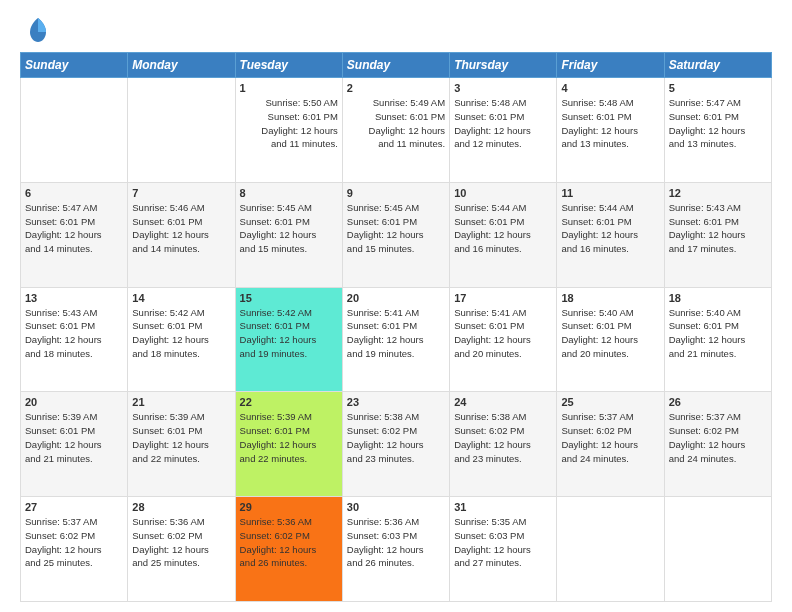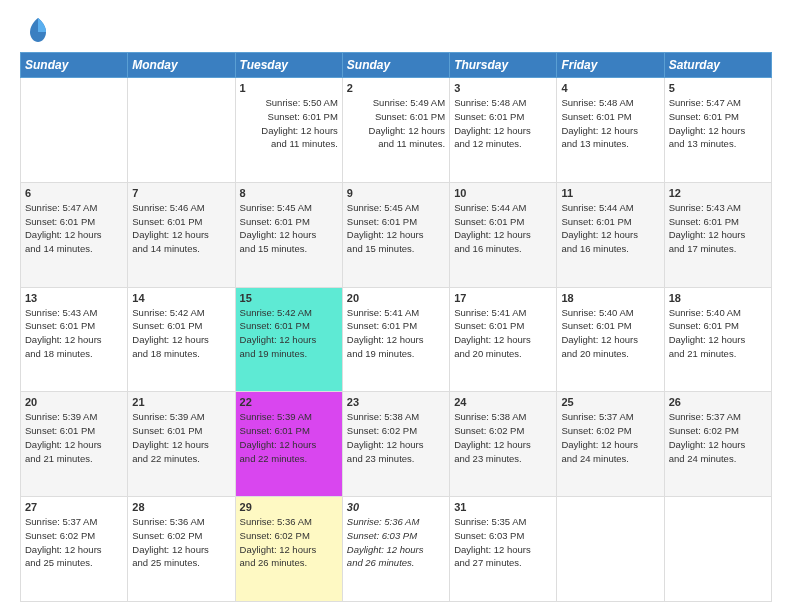--- a/index.html
+++ b/index.html
@@ -284,21 +284,21 @@
 Daylight: 12 hours
 and 21 minutes.</div>
           </td>
           <td style="background: rgb(245, 245, 245);">
             <span class="day-num">21</span>
             <div class="day-info" style="white-space: pre-line;">Sunrise: 5:39 AM
 Sunset: 6:01 PM
 Daylight: 12 hours
 and 22 minutes.</div>
           </td>
-          <td style="background: #d946ef;">
+          <td style="background: #bef264;">
             <span class="day-num">22</span>
             <div class="day-info" style="white-space: pre-line;">Sunrise: 5:39 AM
 Sunset: 6:01 PM
 Daylight: 12 hours
 and 22 minutes.</div>
           </td>
           <td style="background: rgb(245, 245, 245); margin-left: 33px;">
             <span class="day-num">23</span>
             <div class="day-info" style="white-space: pre-line;">Sunrise: 5:38 AM
 Sunset: 6:02 PM
@@ -335,28 +335,28 @@
 Daylight: 12 hours
 and 25 minutes.</div>
           </td>
           <td style="background: rgb(255, 255, 255);">
             <span class="day-num">28</span>
             <div class="day-info" style="white-space: pre-line;">Sunrise: 5:36 AM
 Sunset: 6:02 PM
 Daylight: 12 hours
 and 25 minutes.</div>
           </td>
-          <td style="background: #fef9c3;">
+          <td style="background: #f97316;">
             <span class="day-num">29</span>
             <div class="day-info" style="white-space: pre-line;">Sunrise: 5:36 AM
 Sunset: 6:02 PM
 Daylight: 12 hours
 and 26 minutes.</div>
           </td>
-          <td style="background: rgb(255, 255, 255); font-style: italic;">
+          <td style="background: rgb(255, 255, 255);">
             <span class="day-num">30</span>
             <div class="day-info" style="white-space: pre-line;">Sunrise: 5:36 AM
 Sunset: 6:03 PM
 Daylight: 12 hours
 and 26 minutes.</div>
           </td>
           <td style="background: rgb(255, 255, 255);">
             <span class="day-num">31</span>
             <div class="day-info" style="white-space: pre-line;">Sunrise: 5:35 AM
 Sunset: 6:03 PM

